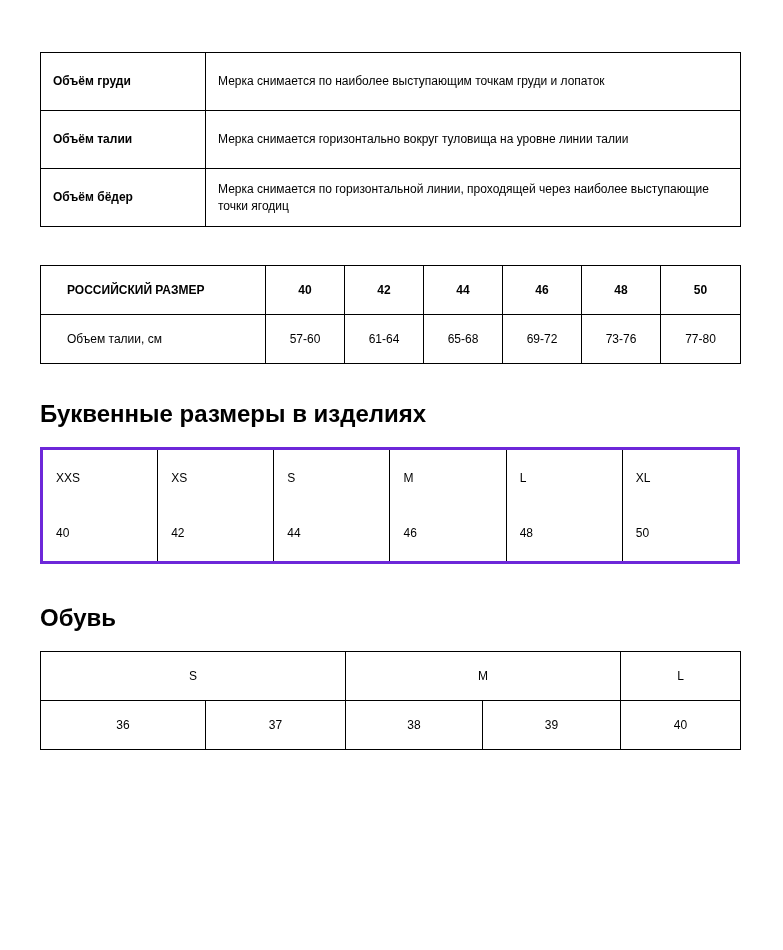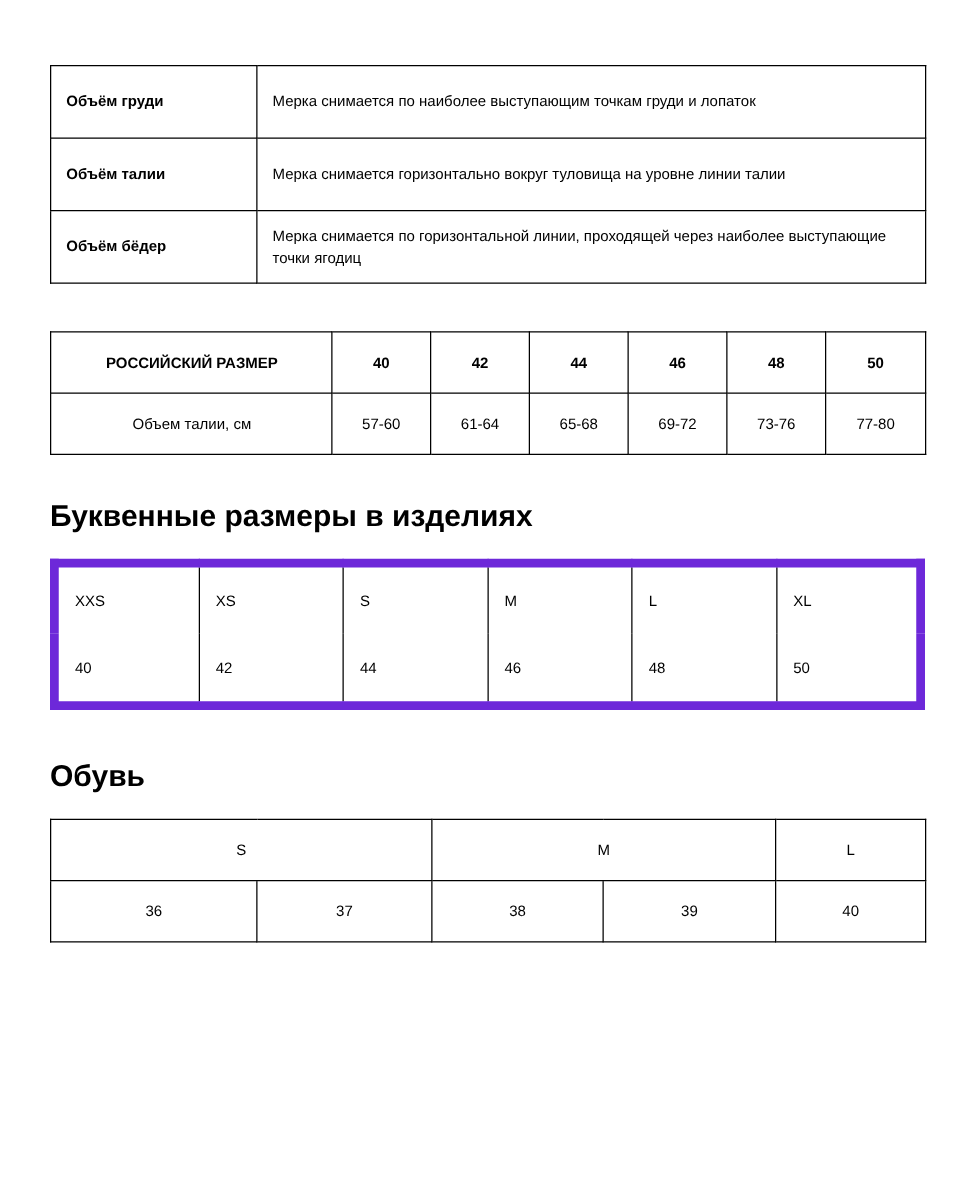--- a/index.html
+++ b/index.html
@@ -39,35 +39,35 @@
   .t-measure td.m-label { font-weight: bold; }
 
   
   .t-sizes { margin-bottom: 36px; }
   .t-sizes td {
     border: 1px solid #000;
     height: 49px;
     text-align: center;
   }
   .t-sizes td.row-label {
-    text-align: center;
-    padding-left: 2px;
+    text-align: left;
+    padding-left: 26px;
   }
   .t-sizes tr.head td { font-weight: bold; }
 
   
   .section-heading {
     font-size: 24px;
     font-weight: bold;
     margin: 0 0 18px 0;
     line-height: 1.2;
   }
 
   
-  .t-letters { margin-bottom: 40px; border: 7px solid #6d28d9; }
+  .t-letters { margin-bottom: 40px; border: 3px solid #6d28d9; }
   .t-letters td {
     border-right: 1px solid #000;
     height: 57px;
     padding-left: 13px;
     text-align: left;
   }
   .t-letters td:last-child { border-right: none; }
 
   
   .t-shoes td {

